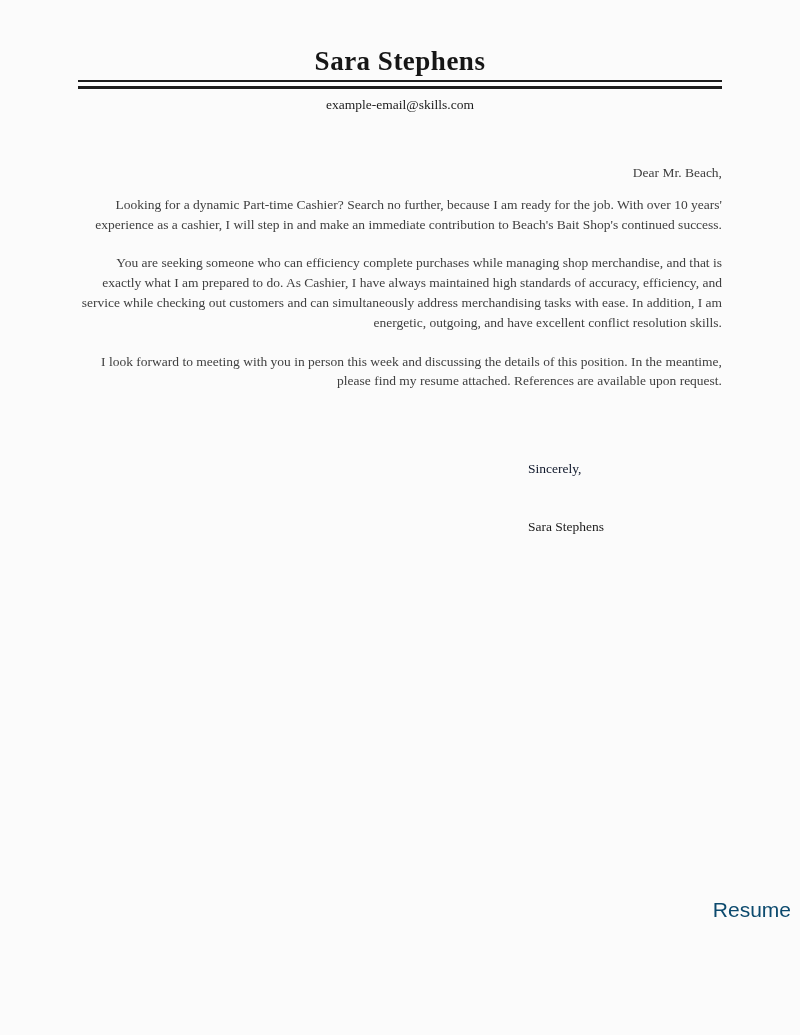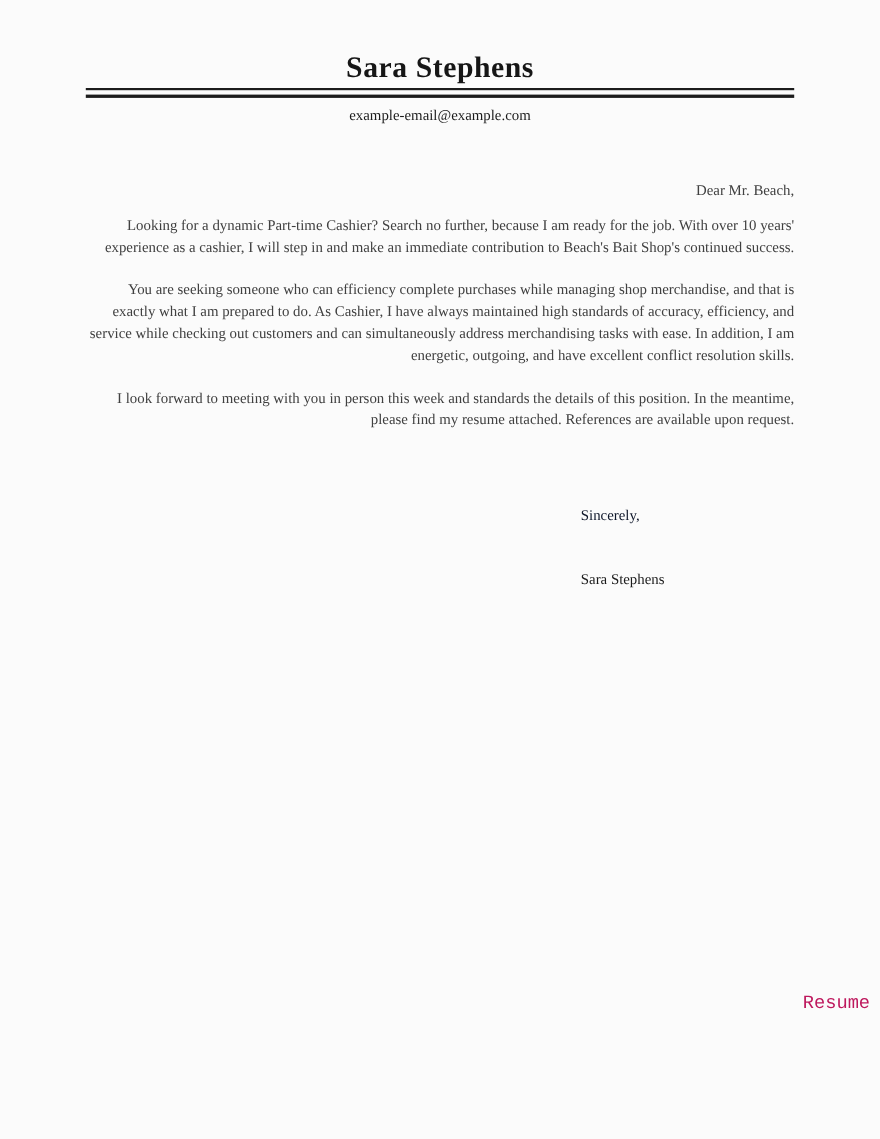--- a/index.html
+++ b/index.html
@@ -74,43 +74,43 @@
     position: absolute;
     left: 528px;
     top: 519px;
     font-size: 13.5px;
     color: #1b1b1b;
   }
   .resume-label {
     position: absolute;
     right: 9px;
     bottom: 6px;
-    font-family: Liberation Mono, monospace;
-    font-size: 17px;
-    color: #be185d;
+    font-family: Liberation Sans, sans-serif;
+    font-size: 21px;
+    color: #0c4a6e;
   }
 </style>
 </head>
 <body>
 
 <div class="page">
 
   <div class="header-name">Sara Stephens</div>
 
   <div class="header-divider"></div>
 
   <div class="contact-block">
-    <div>example-email@example.com</div>
+    <div>example-email@skills.com</div>
   </div>
 
   <div class="letter-body">
     <div class="salutation">Dear Mr. Beach,</div>
     <p>Looking for a dynamic Part-time Cashier? Search no further, because I am ready for the job. With over 10 years' experience as a cashier, I will step in and make an immediate contribution to Beach's Bait Shop's continued success.</p>
     <p>You are seeking someone who can efficiency complete purchases while managing shop merchandise, and that is exactly what I am prepared to do. As Cashier, I have always maintained high standards of accuracy, efficiency, and service while checking out customers and can simultaneously address merchandising tasks with ease. In addition, I am energetic, outgoing, and have excellent conflict resolution skills.</p>
-    <p>I look forward to meeting with you in person this week and standards the details of this position. In the meantime, please find my resume attached. References are available upon request.</p>
+    <p>I look forward to meeting with you in person this week and discussing the details of this position. In the meantime, please find my resume attached. References are available upon request.</p>
   </div>
 
   <div class="closing">Sincerely,</div>
 
   <div class="signature-name">Sara Stephens</div>
 
   <div class="resume-label">Resume</div>
 
 </div>
 

